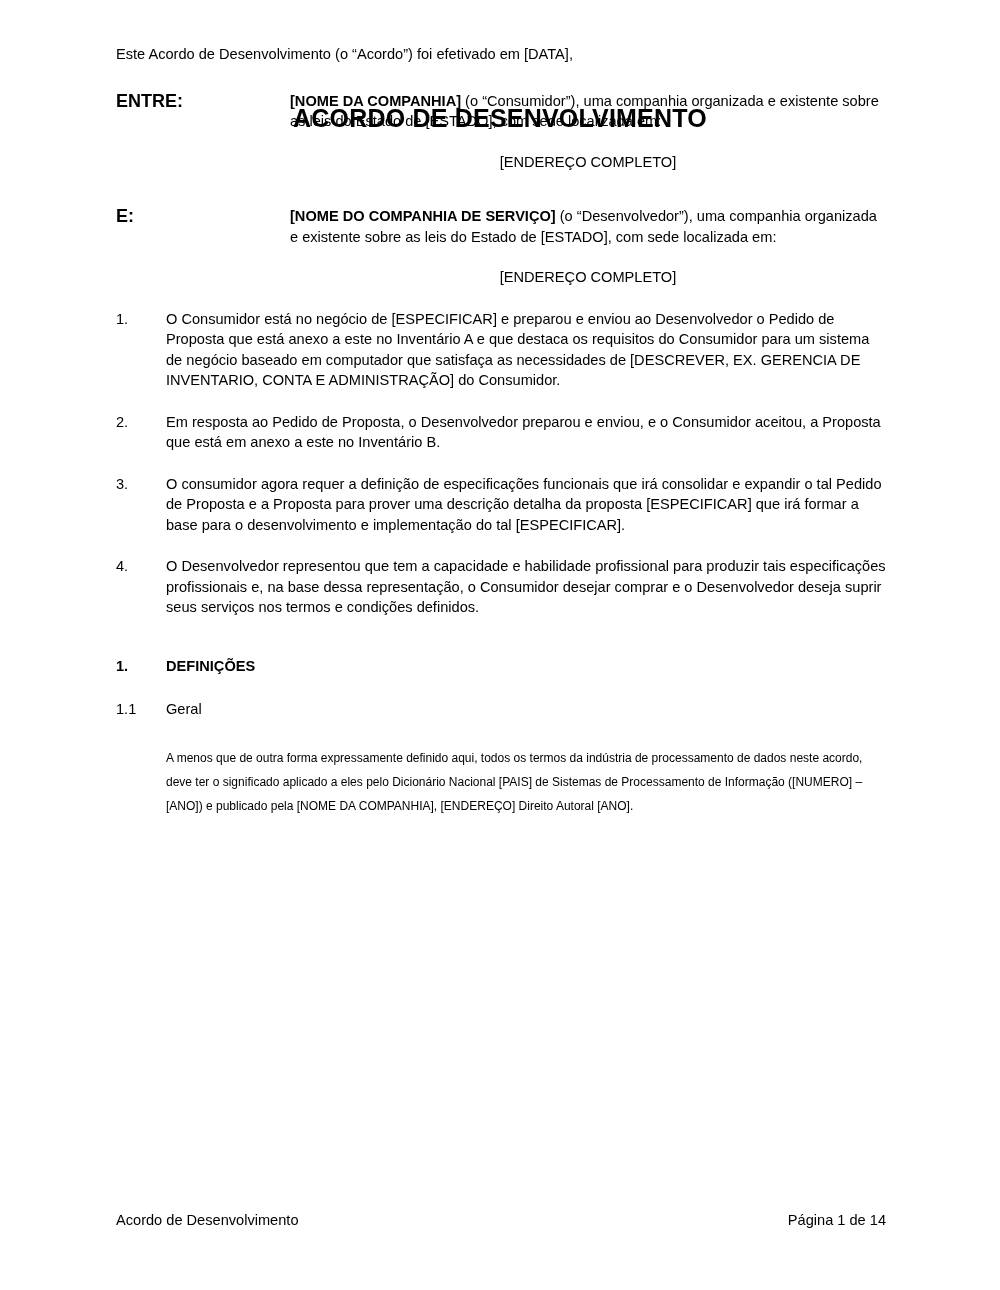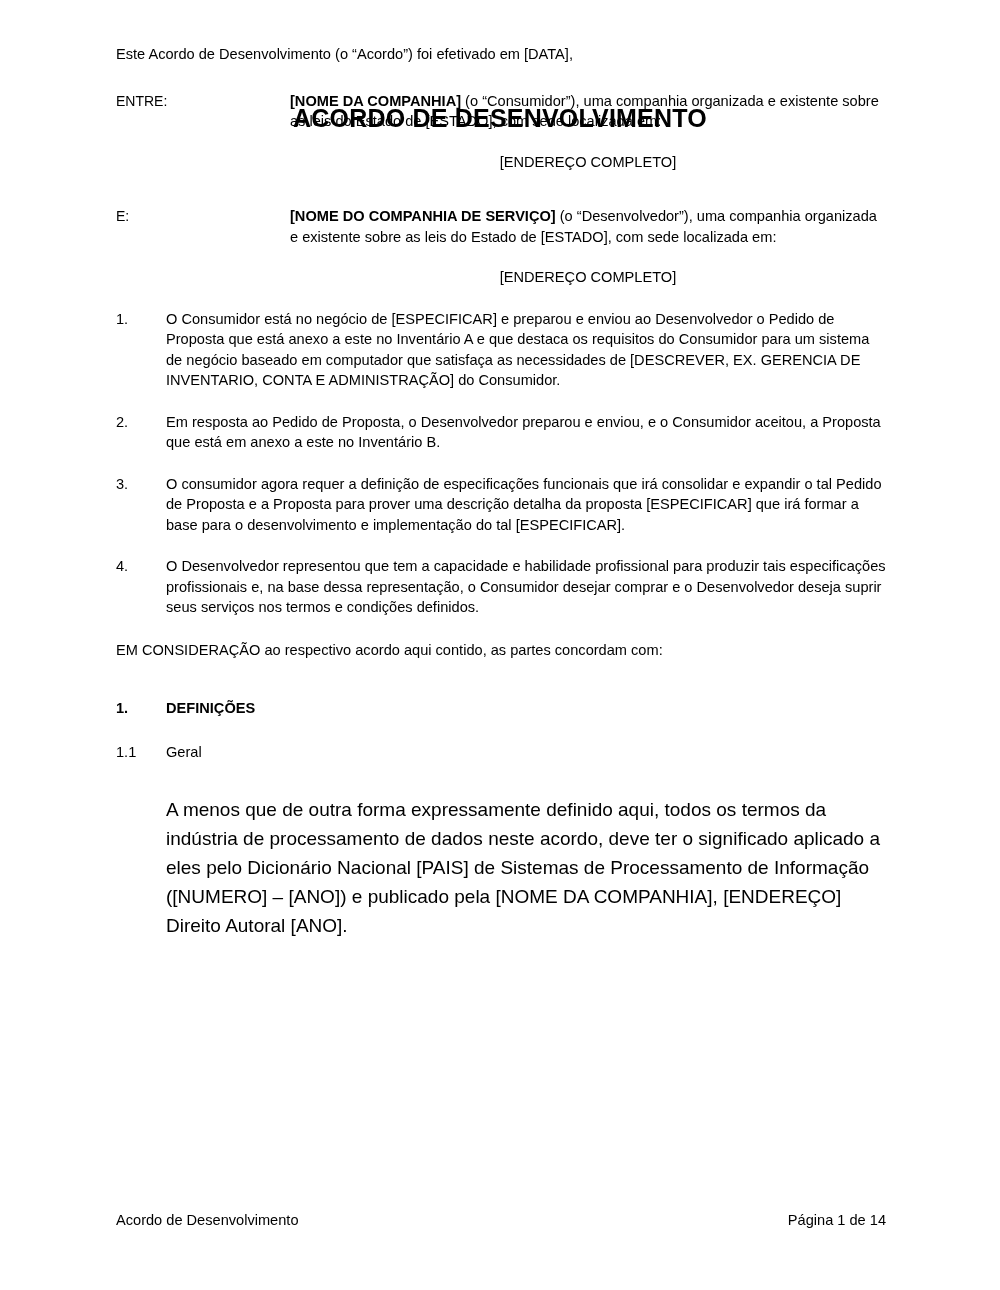--- a/index.html
+++ b/index.html
@@ -53,23 +53,23 @@
   
   .party-row {
     display: flex;
     align-items: flex-start;
   }
   .party-row.entre { margin-top: 26px; }
   .party-row.e     { margin-top: 34px; }
 
   .party-label {
     flex: 0 0 174px;
-    font-size: 14px;
-    line-height: 20.5px;
-    font-weight: normal;
+    font-size: 18px;
+    line-height: 20.5px;
+    font-weight: bold;
   }
   .party-body {
     flex: 1 1 auto;
     font-size: 14.6px;
     line-height: 20.5px;
   }
   .party-body .strong { font-weight: bold; }
   .party-address {
     margin-top: 20px;
     text-align: center;
@@ -137,23 +137,23 @@
     font-size: 14.6px;
     line-height: 20.5px;
   }
   .clause-title {
     flex: 1 1 auto;
     font-size: 14.6px;
     line-height: 20.5px;
   }
   .clause-body {
     margin-left: 50px;
-    margin-top: 33px;
-    font-size: 19px;
-    line-height: 29px;
+    margin-top: 26px;
+    font-size: 12px;
+    line-height: 24px;
   }
 
   
   .footer {
     position: absolute;
     left: 116px;
     right: 114px;
     top: 1210px;
     display: flex;
     justify-content: space-between;
@@ -203,21 +203,20 @@
     <div class="recital">
       <div class="recital-num">3.</div>
       <div class="recital-text">O consumidor agora requer a definição de especificações funcionais que irá consolidar e expandir o tal Pedido de Proposta e a Proposta para prover uma descrição detalha da proposta [ESPECIFICAR] que irá formar a base para o desenvolvimento e implementação do tal [ESPECIFICAR].</div>
     </div>
 
     <div class="recital">
       <div class="recital-num">4.</div>
       <div class="recital-text">O Desenvolvedor representou que tem a capacidade e habilidade profissional para produzir tais especificações profissionais e, na base dessa representação, o Consumidor desejar comprar e o Desenvolvedor deseja suprir seus serviços nos termos e condições definidos.</div>
     </div>
 
-    <p class="body-text consideration">EM CONSIDERAÇÃO ao respectivo acordo aqui contido, as partes concordam com:</p>
 
     <div class="article">
       <div class="article-num">1.</div>
       <div class="article-title">DEFINIÇÕES</div>
     </div>
 
     <div class="clause">
       <div class="clause-head">
         <div class="clause-num">1.1</div>
         <div class="clause-title">Geral</div>

